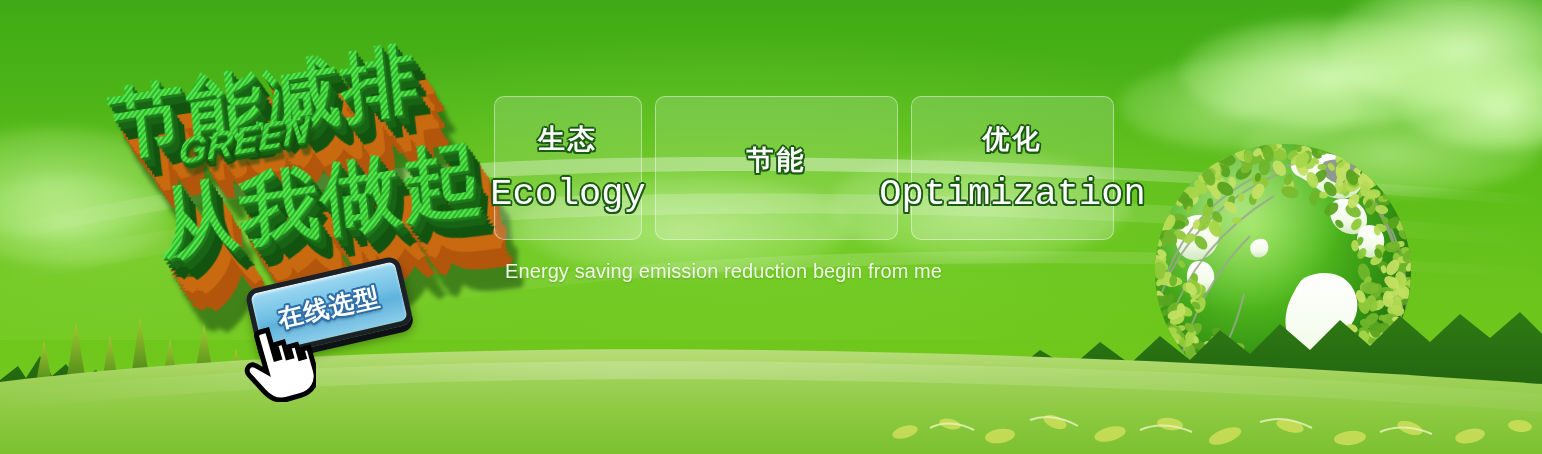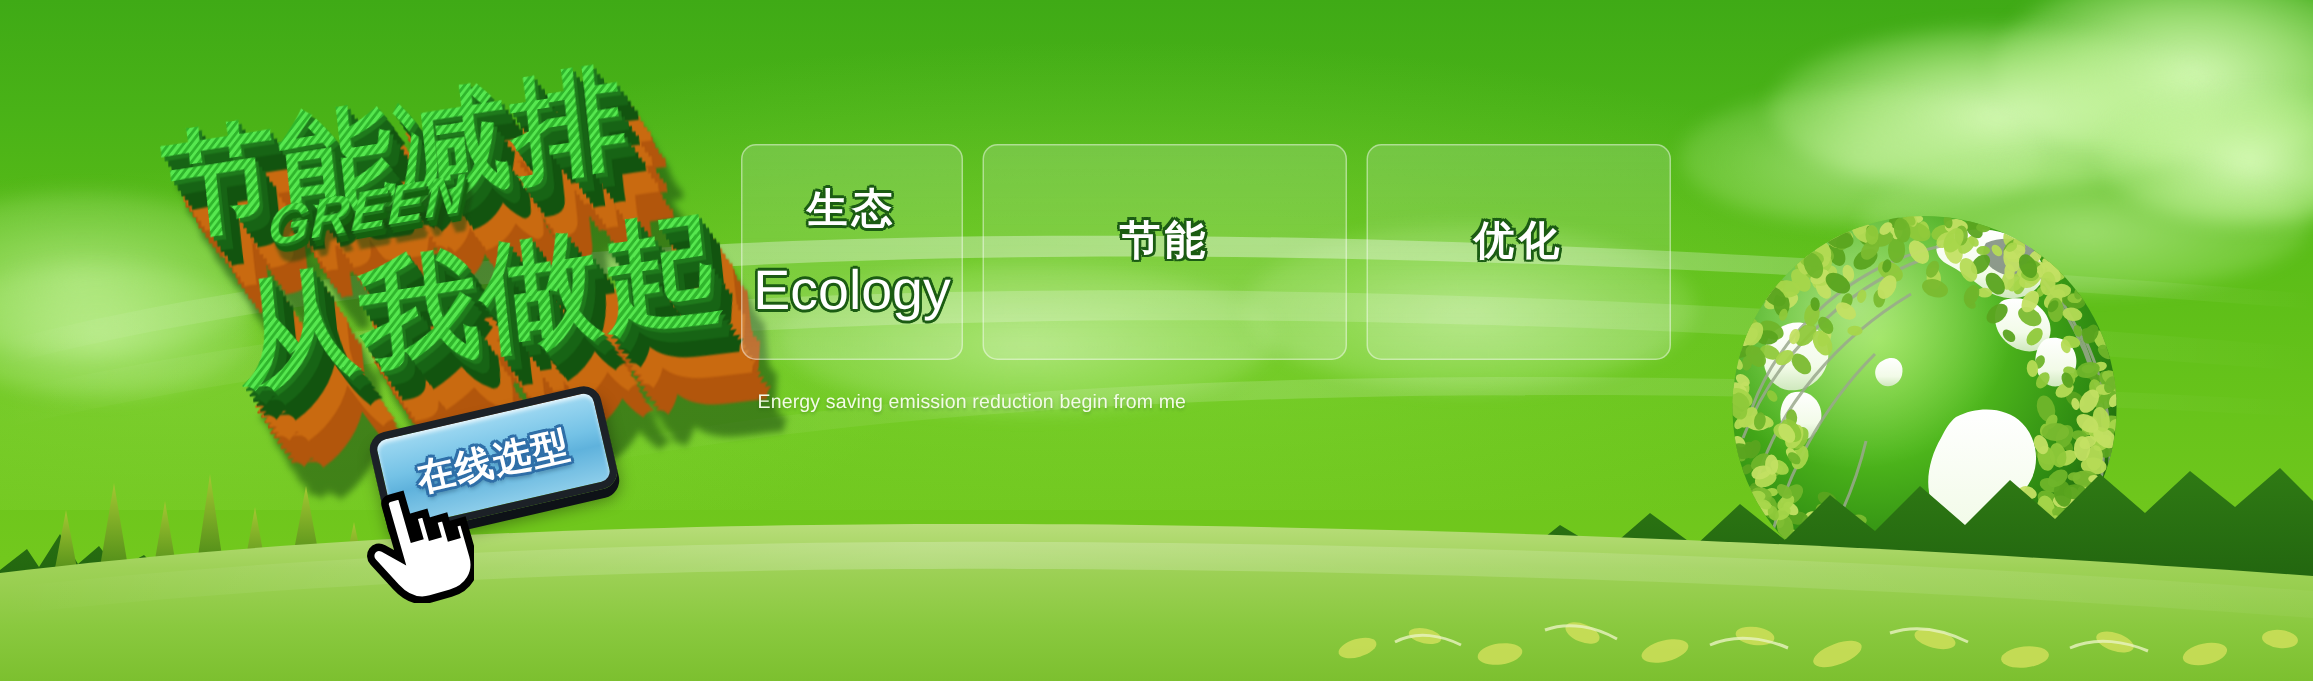--- a/index.html
+++ b/index.html
@@ -81,20 +81,21 @@
   }
   .hero-line-3 { top: 108px; left: 44px; font-size: 80px; transform: skewY(-3deg); }
 
   
   .cards {
     position: absolute;
     left: 494px;
     top: 96px;
     display: flex;
     gap: 13px;
+    font-family: Liberation Mono, monospace;
   }
   .card {
     box-sizing: border-box;
     height: 144px;
     border: 1px solid rgba(255,255,255,0.42);
     border-radius: 10px;
     background: linear-gradient(to bottom, rgba(255,255,255,0.17) 0%, rgba(255,255,255,0.10) 55%, rgba(255,255,255,0.18) 100%);
     display: flex;
     flex-direction: column;
     align-items: center;
@@ -128,21 +129,21 @@
       -1.5px  1.5px 0 #1b5c13, 1.5px  1.5px 0 #1b5c13,
       0 -1.8px 0 #1b5c13, 0 1.8px 0 #1b5c13,
       -1.8px 0 0 #1b5c13, 1.8px 0 0 #1b5c13;
   }
 
   
   .tagline {
     position: absolute;
     left: 505px;
     top: 260px;
-    font-size: 13px;
+    font-size: 20px;
     color: #f2fbe6;
     letter-spacing: 0.1px;
     text-shadow: 0 1px 2px rgba(30,90,20,0.30);
   }
 
   
   .cta-wrap {
     position: absolute;
     left: 250px;
     top: 272px;
@@ -252,20 +253,21 @@
   <div class="cards">
     <div class="card w1">
       <div class="card-cn">生态</div>
       <div class="card-en">Ecology</div>
     </div>
     <div class="card w2">
       <div class="card-cn">节能</div>
     </div>
     <div class="card w3">
       <div class="card-cn">优化</div>
+      <div class="card-en">Optimization</div>
     </div>
   </div>
 
   <div class="tagline">Energy saving emission reduction begin from me</div>
 
   <div class="globe-wrap">
     <svg viewBox="0 0 310 310" width="310" height="310">
       <defs>
         <radialGradient id="globeSphere" cx="38%" cy="32%" r="78%">
           <stop offset="0%" stop-color="#7ddc2c"></stop>

